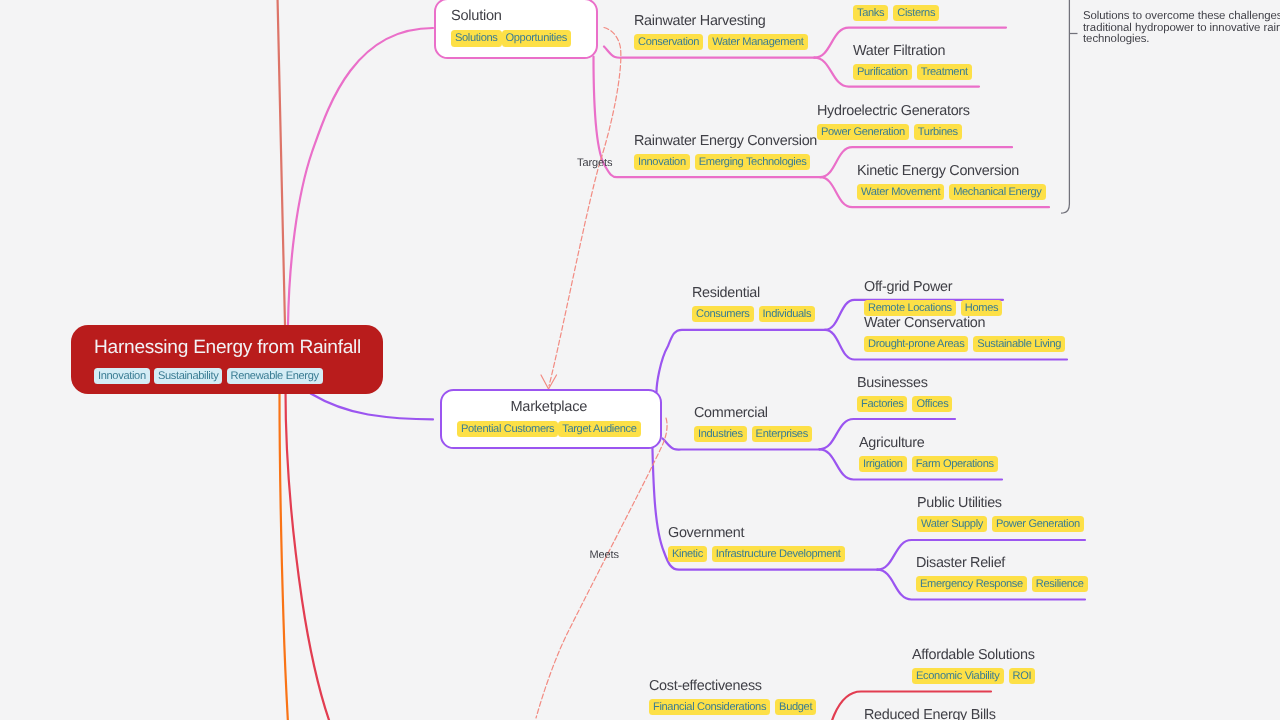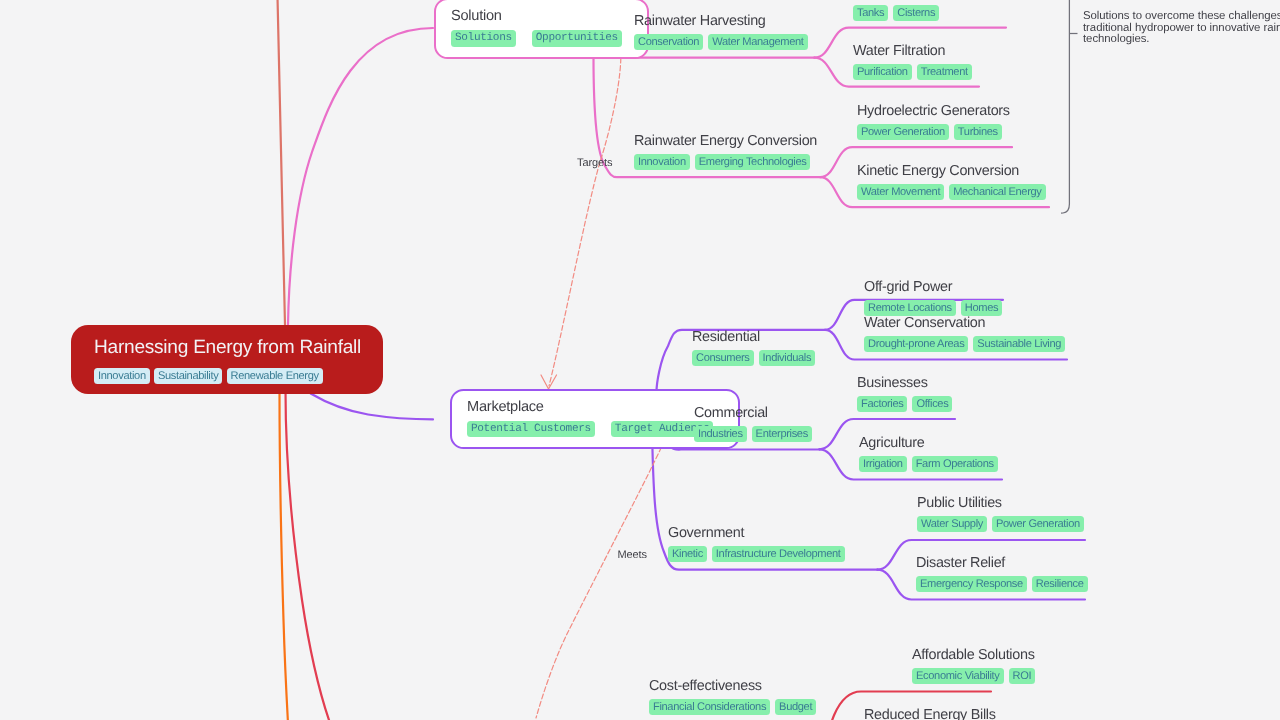--- a/index.html
+++ b/index.html
@@ -15,27 +15,27 @@
   
   .root-node{background:#b91c1c;border-radius:17px;padding:7px 21.5px 10px 23px;}
   .root-title{color:#f2f2f5;font-size:19.1px;letter-spacing:-0.25px;line-height:31px;white-space:nowrap;}
   .root-tags{margin-top:5px;display:flex;gap:4.2px;}
   .root-tags .tag{background:#d4ecf5;}
 
   
   .box-node{background:#ffffff;border-radius:13.5px;border:2.6px solid #000;
       padding:6px 25.5px 10px 15px;}
   .box-title{color:#3f3f46;font-size:14.6px;letter-spacing:-0.25px;line-height:21px;white-space:nowrap;}
-  .box-tags{margin-top:3.5px;display:flex;gap:16px;font-family:Liberation Mono, monospace;}
+  .box-tags{margin-top:3.5px;display:flex;gap:0;}
 
   
   .plain-title{color:#3f3f46;font-size:14.4px;letter-spacing:-0.3px;line-height:21px;white-space:nowrap;}
   .plain-tags{margin-top:2px;display:flex;gap:5px;}
 
-  .tag{background:#86efac;color:#3a7c93;font-size:11.1px;letter-spacing:-0.35px;line-height:16.3px;
+  .tag{background:#fde047;color:#3a7c93;font-size:11.1px;letter-spacing:-0.35px;line-height:16.3px;
       padding:0 4px 0 4px;border-radius:3.5px;white-space:nowrap;display:inline-block;}
 
   .edge-label{position:absolute;color:#3f3f46;font-size:11px;letter-spacing:-0.1px;line-height:13px;white-space:nowrap;}
   .annot{position:absolute;color:#3f3f46;font-size:11.4px;letter-spacing:-0.05px;line-height:11.7px;width:272px;}
 </style>
 </head>
 <body>
 
 <div id="stage">
   <svg id="links" viewBox="0 0 1280 720">
@@ -77,30 +77,30 @@
   </div>
 
   <div class="node box-node" style="left:434px;top:-2.2px;border-color:#ea6fc9;">
     <div class="box-title">Solution</div>
     <div class="box-tags">
       <span class="tag">Solutions</span>
       <span class="tag">Opportunities</span>
     </div>
   </div>
 
-  <div class="node box-node" style="left:450px;top:388.5px;border-color:#9b55f0;padding-right:25px;">
+  <div class="node box-node" style="left:440px;top:388.5px;border-color:#9b55f0;padding-right:19px;text-align:center;">
     <div class="box-title">Marketplace</div>
     <div class="box-tags">
       <span class="tag">Potential Customers</span>
       <span class="tag">Target Audience</span>
     </div>
   </div>
 
   <div class="edge-label" style="left:577px;top:156.5px;">Targets</div>
-  <div class="edge-label" style="left:589.5px;top:548.5px;margin-left:28px;">Meets</div>
+  <div class="edge-label" style="left:589.5px;top:548.5px;">Meets</div>
 
   <div class="annot" style="left:1083px;top:11px;">Solutions to overcome these challenges range from traditional hydropower to innovative rainwater energy technologies.</div>
 <div class="node plain-node" style="left: 634px; top: 11px;">
       <div class="plain-title">Rainwater Harvesting</div>
       <div class="plain-tags">
         <span class="tag">Conservation</span>
         <span class="tag">Water Management</span>
       </div>
     </div>
     <div class="node plain-node" style="left: 853px; top: 2.5px;">
@@ -116,35 +116,35 @@
         <span class="tag">Treatment</span>
       </div>
     </div>
     <div class="node plain-node" style="left: 634px; top: 131px;">
       <div class="plain-title">Rainwater Energy Conversion</div>
       <div class="plain-tags">
         <span class="tag">Innovation</span>
         <span class="tag">Emerging Technologies</span>
       </div>
     </div>
-    <div class="node plain-node" style="left: 857px; top: 101px;">
+    <div class="node plain-node" style="left: 817px; top: 101px;">
       <div class="plain-title">Hydroelectric Generators</div>
       <div class="plain-tags">
         <span class="tag">Power Generation</span>
         <span class="tag">Turbines</span>
       </div>
     </div>
     <div class="node plain-node" style="left: 857px; top: 161px;">
       <div class="plain-title">Kinetic Energy Conversion</div>
       <div class="plain-tags">
         <span class="tag">Water Movement</span>
         <span class="tag">Mechanical Energy</span>
       </div>
     </div>
-    <div class="node plain-node" style="left: 692px; top: 283px; margin-top: 44px;">
+    <div class="node plain-node" style="left: 692px; top: 283px;">
       <div class="plain-title">Residential</div>
       <div class="plain-tags">
         <span class="tag">Consumers</span>
         <span class="tag">Individuals</span>
       </div>
     </div>
     <div class="node plain-node" style="left: 864px; top: 253px; margin-top: 24px;">
       <div class="plain-title">Off-grid Power</div>
       <div class="plain-tags">
         <span class="tag">Remote Locations</span>

